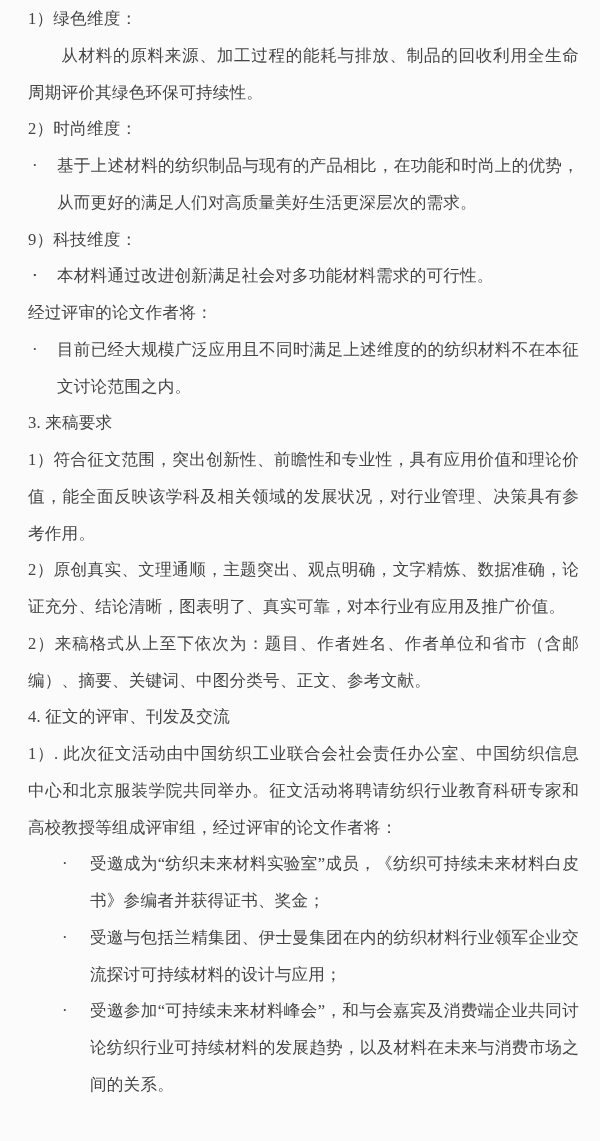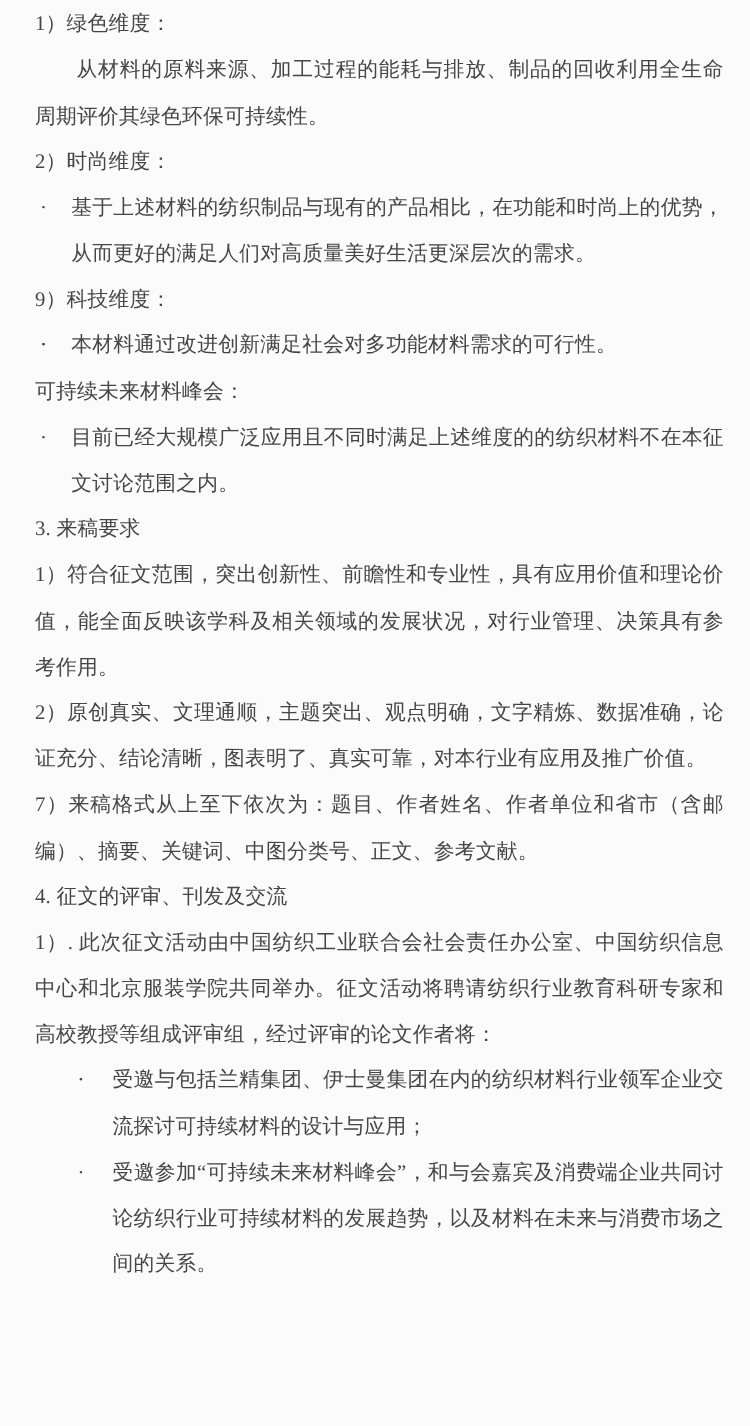--- a/index.html
+++ b/index.html
@@ -75,41 +75,42 @@
 
     <div class="p b1">
       <span class="marker">·</span>
     </div>
 
     <div class="p b1">
       <span class="marker">·</span>
       <span>本材料通过改进创新满足社会对多功能材料需求的可行性。</span>
     </div>
 
-    <div class="p">可持续未来材料峰会：</div>
+    <div class="p">经过评审的论文作者将：</div>
 
     <div class="p b1">
       <span class="marker">·</span>
       <span>目前已经大规模广泛应用且不同时满足上述维度的的纺织材料不在本征文讨论范围之内。</span>
     </div>
 
     <div class="p">3. 来稿要求</div>
 
     <div class="p">1）符合征文范围，突出创新性、前瞻性和专业性，具有应用价值和理论价值，能全面反映该学科及相关领域的发展状况，对行业管理、决策具有参考作用。</div>
 
     <div class="p">2）原创真实、文理通顺，主题突出、观点明确，文字精炼、数据准确，论证充分、结论清晰，图表明了、真实可靠，对本行业有应用及推广价值。</div>
 
-    <div class="p">7）来稿格式从上至下依次为：题目、作者姓名、作者单位和省市（含邮编）、摘要、关键词、中图分类号、正文、参考文献。</div>
+    <div class="p">2）来稿格式从上至下依次为：题目、作者姓名、作者单位和省市（含邮编）、摘要、关键词、中图分类号、正文、参考文献。</div>
 
     <div class="p">4. 征文的评审、刊发及交流</div>
 
     <div class="p">1）. 此次征文活动由中国纺织工业联合会社会责任办公室、中国纺织信息中心和北京服装学院共同举办。征文活动将聘请纺织行业教育科研专家和高校教授等组成评审组，经过评审的论文作者将：</div>
 
     <div class="p b2">
       <span class="marker">·</span>
+      <span>受邀成为“纺织未来材料实验室”成员，《纺织可持续未来材料白皮书》参编者并获得证书、奖金；</span>
     </div>
 
     <div class="p b2">
       <span class="marker">·</span>
       <span>受邀与包括兰精集团、伊士曼集团在内的纺织材料行业领军企业交流探讨可持续材料的设计与应用；</span>
     </div>
 
     <div class="p b2">
       <span class="marker">·</span>
       <span>受邀参加“可持续未来材料峰会”，和与会嘉宾及消费端企业共同讨论纺织行业可持续材料的发展趋势，以及材料在未来与消费市场之间的关系。</span>

